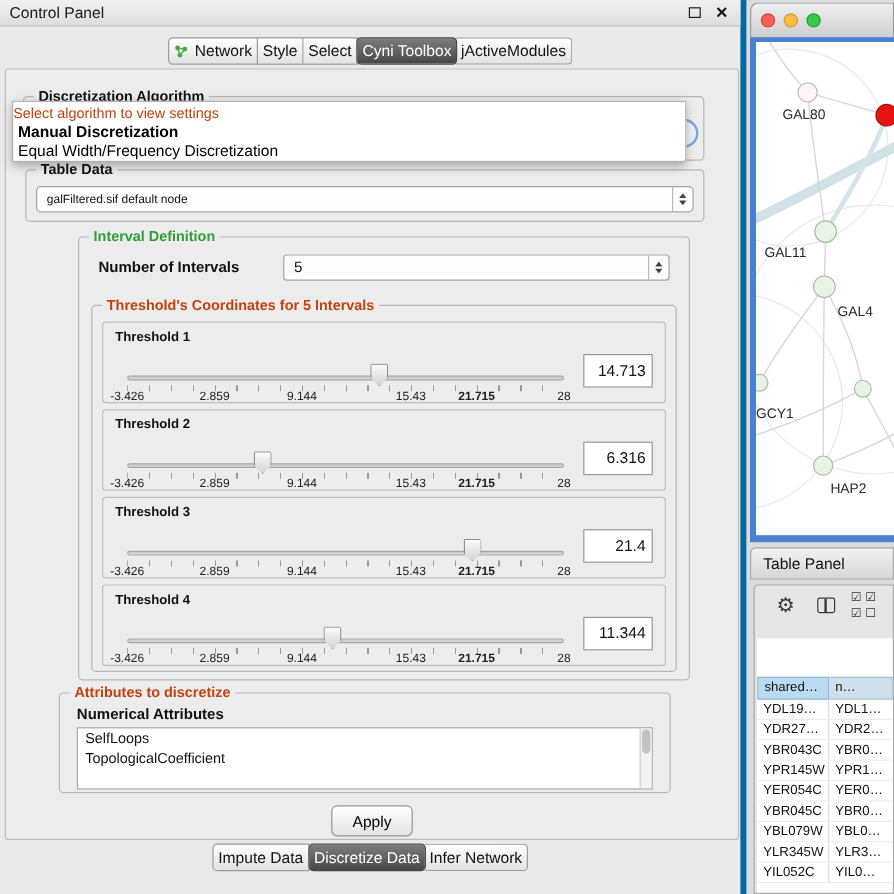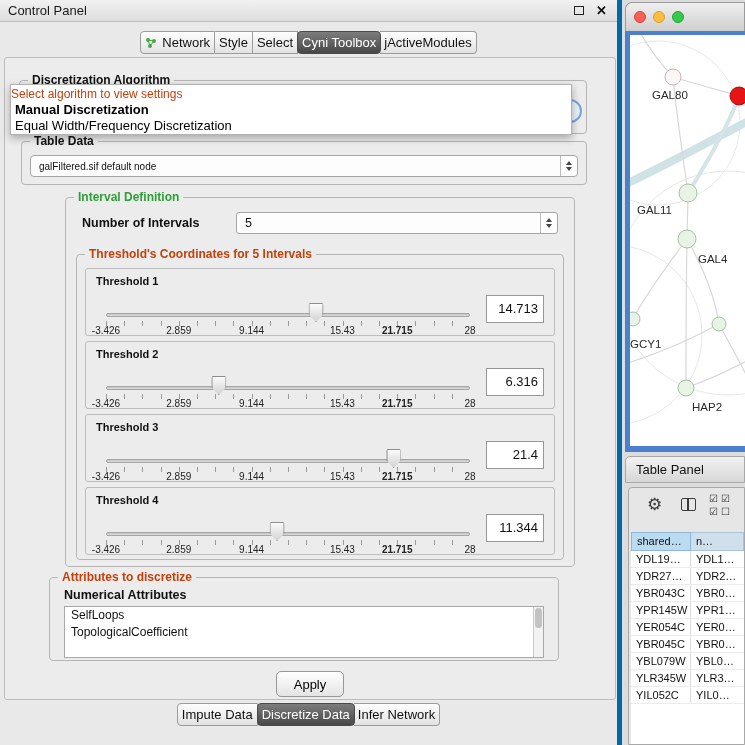--- a/index.html
+++ b/index.html
@@ -89,21 +89,21 @@
 
   
   .tp-header { position:absolute; left:625px; top:456px; width:120px; height:27px; background:linear-gradient(#f2f2f2,#d7d7d7); border:1px solid #a8a8a8; border-radius:5px 0 0 0; font-size:13px; line-height:25px; padding-left:10px; overflow:hidden; }
   .tp-window { position:absolute; left:628px; top:487px; width:117px; height:258px; background:#e6e6e6; border:1px solid #a8a8a8; border-radius:4px 0 0 0; overflow:hidden; }
   .tp-toolbar { position:absolute; left:0; top:0; right:0; height:40px; }
   .gear-glyph { position:absolute; left:18px; top:6px; font-size:17px; color:#3a3a3a; }
   .col-icon { position:absolute; left:52px; top:10px; width:15px; height:13px; border:1.6px solid #3a3a3a; border-radius:2px; }
   .col-icon::after { content:""; position:absolute; left:5px; top:0; bottom:0; width:1.6px; background:#3a3a3a; }
   .tb-checks { position:absolute; left:80px; top:4px; display:grid; grid-template-columns:12px 12px; grid-auto-rows:13px; font-size:10px; color:#333; line-height:13px; }
   .tp-table { position:absolute; left:2px; right:0; top:44px; bottom:0; background:#fff; overflow:hidden; }
-  .tp-head { display:flex; height:19px; }
+  .tp-head { display:flex; height:19px;margin-top:32px; }
   .tp-h1 { width:60px; background:#badbf0; border:1px solid #8fb8d8; font-size:11px; line-height:17px; padding-left:5px; overflow:hidden; white-space:nowrap; }
   .tp-h2 { flex:1; background:#cfe0ec; border:1px solid #a8c4da; border-left:none; font-size:11px; line-height:17px; padding-left:5px; overflow:hidden; white-space:nowrap; }
   .tp-row { display:flex; height:17px; background:#fff; border-bottom:1px solid #ececec; }
   .tp-c1 { width:60px; padding-left:5px; border-right:1px solid #dcdcdc; font-size:11px; line-height:16px; overflow:hidden; white-space:nowrap; }
   .tp-c2 { flex:1; padding-left:5px; font-size:11px; line-height:16px; overflow:hidden; white-space:nowrap; }
 </style>
 </head>
 <body>
 
 <div class="control-panel">

